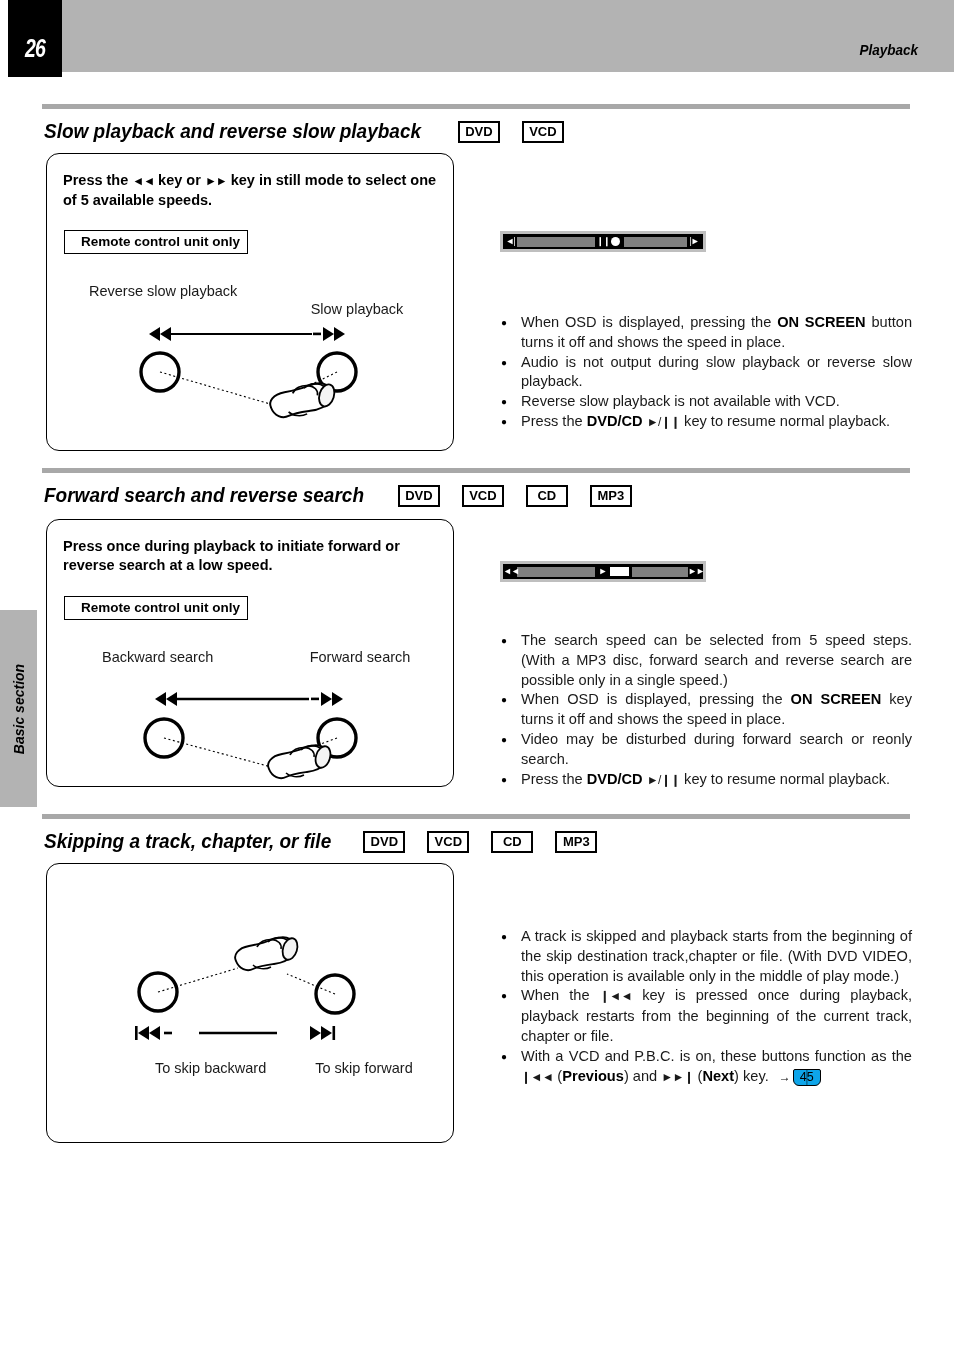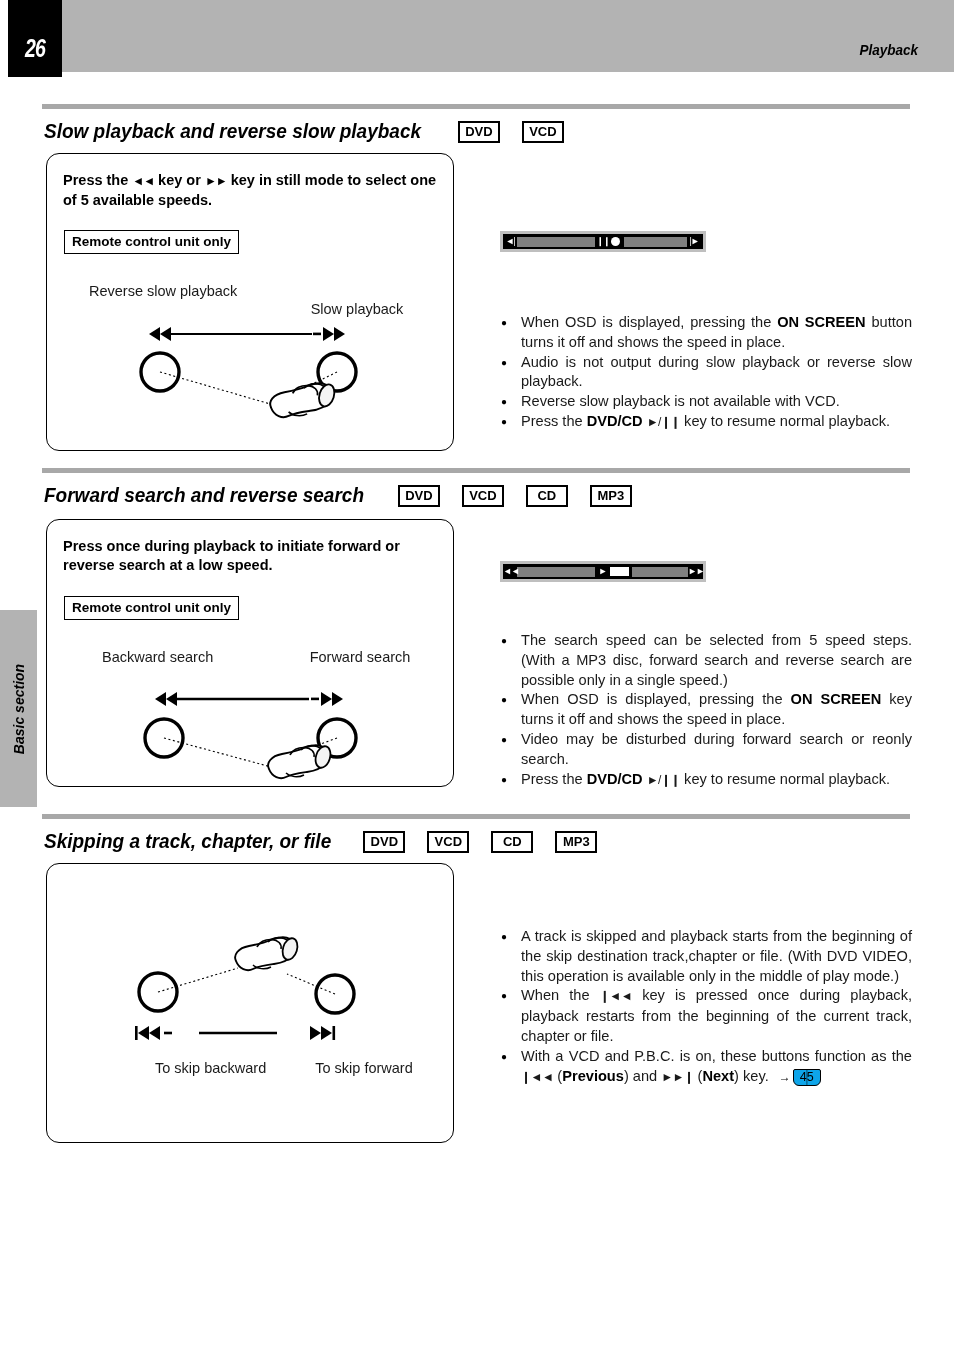--- a/index.html
+++ b/index.html
@@ -133,21 +133,21 @@
     font-size: 14.5px;
     line-height: 19px;
     color: #000;
   }
   .instr .sym { font-size: 12px; letter-spacing: -1px; }
 
   .remote-box {
     position: absolute;
     left: 17px;
     border: 1.5px solid #000;
-    padding: 3px 7px 4px 7px;
+    padding: 3px 7px 4px 16px;
     font-weight: bold;
     font-size: 13.5px;
     line-height: 15px;
     background: #fff;
     color: #000;
     white-space: nowrap;
   }
 
   
   .diagram { position: absolute; left: 0; top: 0; width: 100%; height: 100%; }

